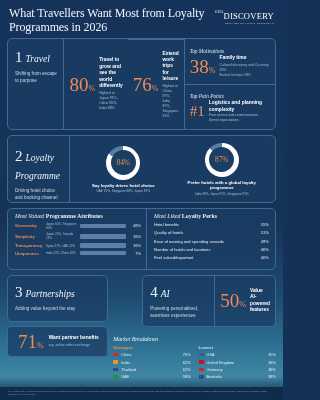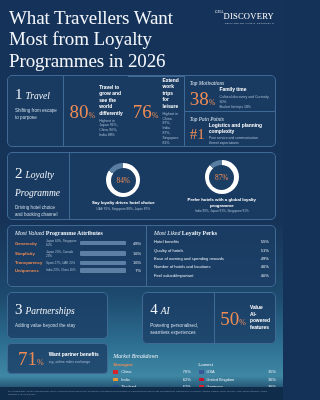--- a/index.html
+++ b/index.html
@@ -9,28 +9,28 @@
     font-family: "Liberation Sans", sans-serif;
     overflow: hidden;
   }
   .page {
     position: relative;
     width: 283px; height: 400px;
     background: linear-gradient(180deg,#15325a 0%,#163357 55%,#1d4a6e 74%,#2d6f91 86%,#3f87a4 94%,#123050 99%);
   }
   
   .header { display:flex; align-items:flex-start; justify-content:space-between; padding:7px 9px 4px 9px; }
-  .title { font-family:"Liberation Serif", serif; font-size:19px; line-height:1.13; color:#f3f6fa; font-weight:400; letter-spacing:-0.1px; }
+  .title { font-family:"Liberation Serif", serif; font-size:12px; line-height:1.13; color:#f3f6fa; font-weight:400; letter-spacing:-0.1px; }
   .logo { text-align:right; padding-top:4px; }
   .logo-main { font-family:"Liberation Serif", serif; font-size:8.6px; letter-spacing:0.2px; color:#ffffff; white-space:nowrap; }
   .logo-gha { font-size:3.6px; letter-spacing:0.2px; vertical-align:top; display:inline-block; line-height:1.05; text-align:right; }
   .logo-tag { font-size:2.5px; letter-spacing:0.45px; color:#b9cadd; margin-top:1px; }
   
   .card { background:rgba(27,62,101,0.78); border:0.6px solid #3f6a96; border-radius:5px; }
-  .row1 { display:flex; margin:0 7px; height:72px; }
+  .row1 { display:flex; margin:0 7px; height:92px; }
   .sec-label { width:62px; border-right:0.6px solid #3f6a96; padding:9px 6px 0 7px; }
   .sec-num { font-family:"Liberation Serif", serif; font-size:15px; color:#f0f3f7; font-weight:400; }
   .sec-name { font-family:"Liberation Serif", serif; font-style:italic; font-size:9.5px; color:#f0f3f7; margin-left:3px; }
   .sec-sub { font-size:4.6px; color:#cdd9e6; line-height:1.5; margin-top:5px; }
   .col-mid { flex:1; border-right:0.6px solid #3f6a96; display:flex; flex-direction:row; }
   .stat-row { flex:1; display:flex; align-items:center; padding:0 5px; gap:4px; }
   .stat-row + .stat-row { border-top:0.6px solid #3f6a96; }
   .bignum { font-family:"Liberation Serif", serif; font-size:19px; color:#ef8c55; line-height:1; white-space:nowrap; }
   .bignum .pct { font-size:8px; }
   .stat-txt-h { font-size:4.9px; color:#fff; font-weight:bold; line-height:1.32; }

